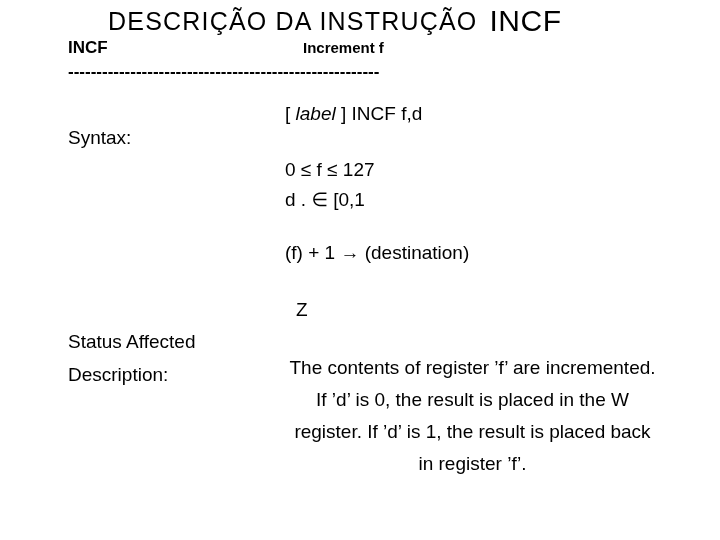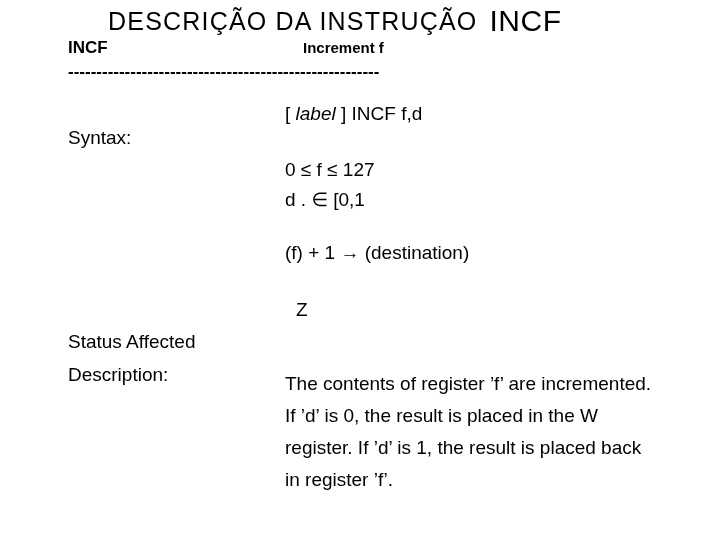--- a/index.html
+++ b/index.html
@@ -109,21 +109,21 @@
 
   .r-syntax-l   { top: 101px; margin-top: 24px; }
   .r-syntax-v   { top: 101px; }
   .r-operands-l { top: 155px; }
   .r-operands-v { top: 155px; line-height: 30px; }
   .r-operation-l{ top: 240px; }
   .r-operation-v{ top: 240px; }
   .r-status-l   { top: 297px; margin-top: 32px; }
   .r-status-v   { top: 297px; }
   .r-desc-l     { top: 362px; text-align: center; }
-  .r-desc-v     { top: 368px; }
+  .r-desc-v     { top: 352px; text-align: center; }
 
   .italic { font-style: italic; }
 </style>
 </head>
 <body>
 
 <div class="slide">
 
   <div class="title-line">
     <span class="title-main">DESCRIÇÃO  DA  INSTRUÇÃO</span><span class="title-suffix">INCF</span>

